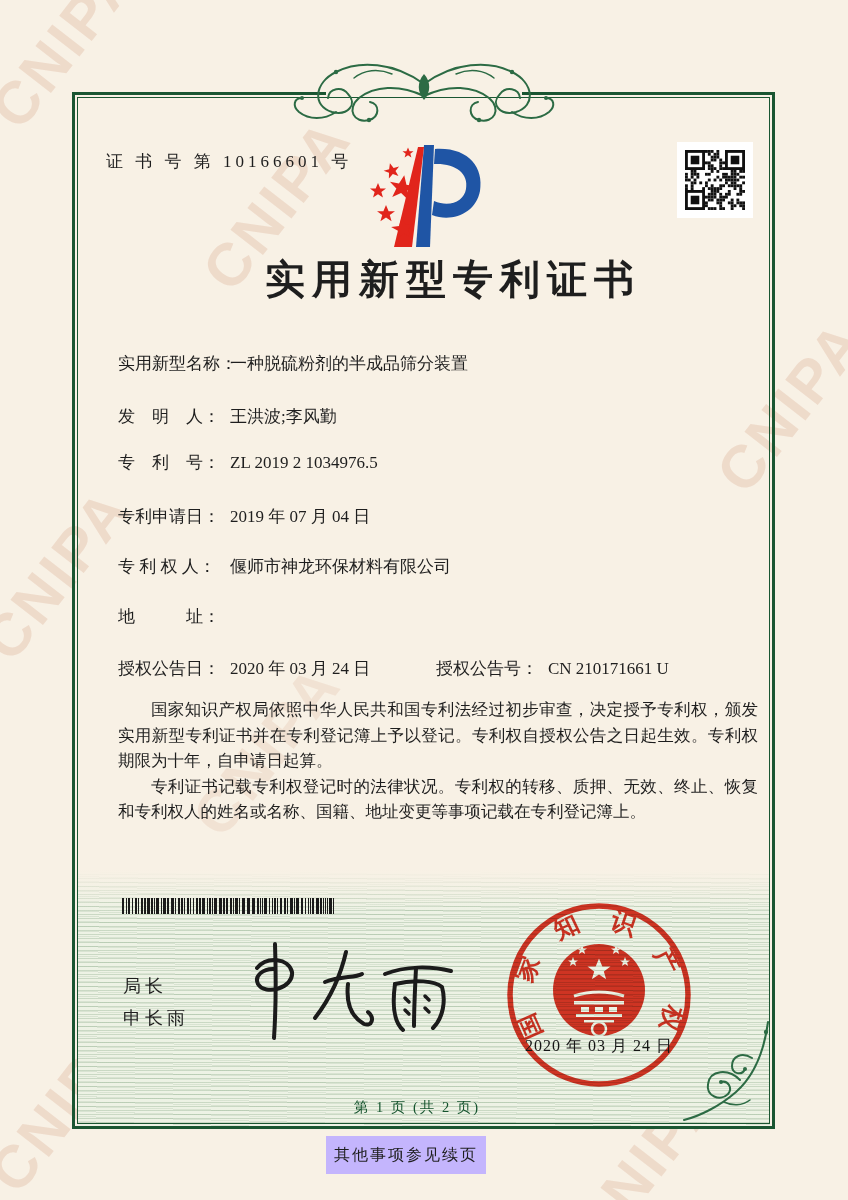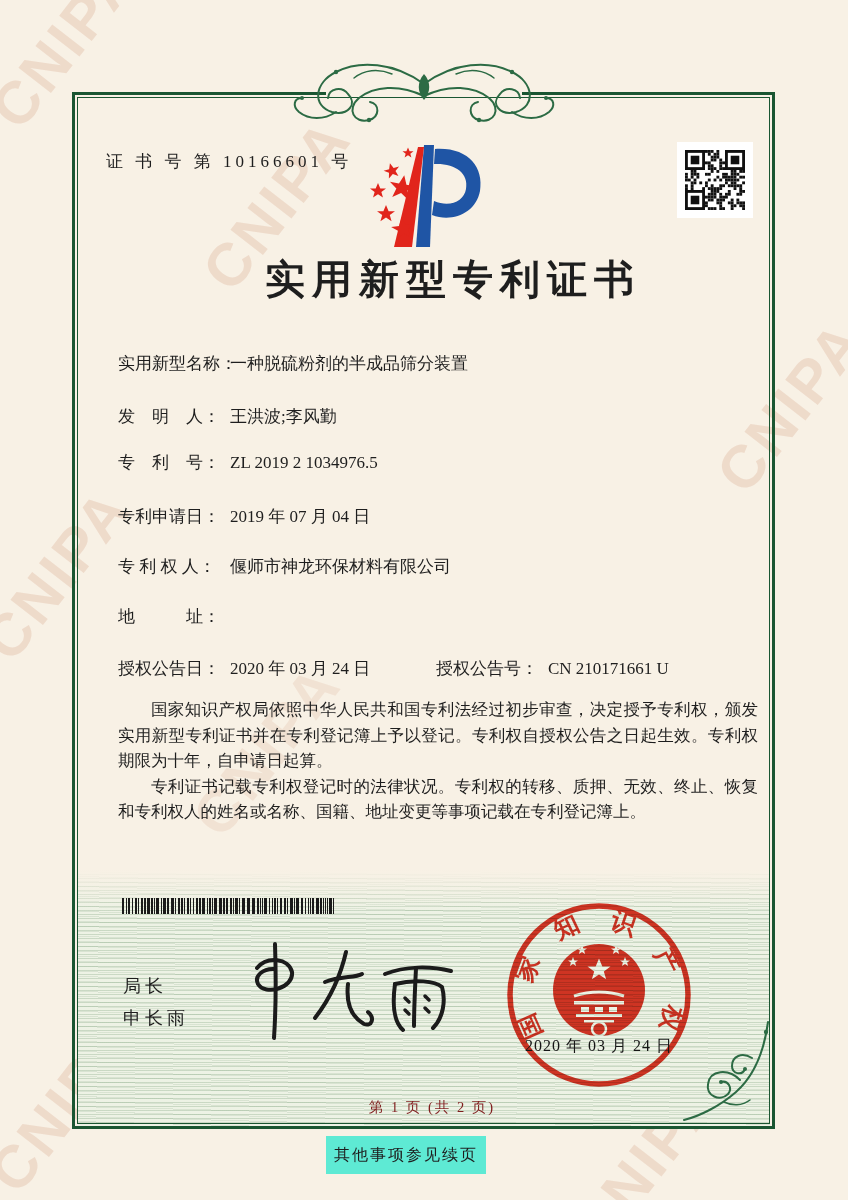--- a/index.html
+++ b/index.html
@@ -37,22 +37,22 @@
              line-height:25.5px;text-align:justify;z-index:4;}
   .body-text p{margin:0;text-indent:2em;}
   .barcode{position:absolute;left:122px;top:898px;z-index:4;}
   .sig-title{position:absolute;left:123px;top:974px;font-size:18px;letter-spacing:4px;z-index:4;}
   .sig-name{position:absolute;left:123px;top:1006px;font-size:18px;letter-spacing:4px;z-index:4;}
   .signature{position:absolute;left:245px;top:938px;z-index:4;}
   .seal{position:absolute;left:502px;top:898px;z-index:5;opacity:.95;mix-blend-mode:multiply;}
   .seal-date{position:absolute;left:502px;top:1036px;width:194px;text-align:center;
              font-size:16px;letter-spacing:1px;color:#161616;z-index:6;}
   .page-info{position:absolute;left:72px;top:1098px;width:690px;text-align:center;
-             font-size:14.5px;letter-spacing:2px;color:#7f1d1d;z-index:4;padding-left:15px;}
-  .cont-box{position:absolute;left:326px;top:1136px;width:160px;height:38px;background:#5eead4;
+             font-size:14.5px;letter-spacing:2px;color:#14532d;z-index:4;}
+  .cont-box{position:absolute;left:326px;top:1136px;width:160px;height:38px;background:#c4b5fd;
             z-index:2;display:flex;align-items:center;justify-content:center;
             font-size:16px;letter-spacing:2px;}
   .ornament-top{position:absolute;left:274px;top:54px;z-index:4;}
   .ornament-corner{position:absolute;left:680px;top:1018px;z-index:4;}
 </style>
 </head>
 <body>
 
 <div class="page">
 

